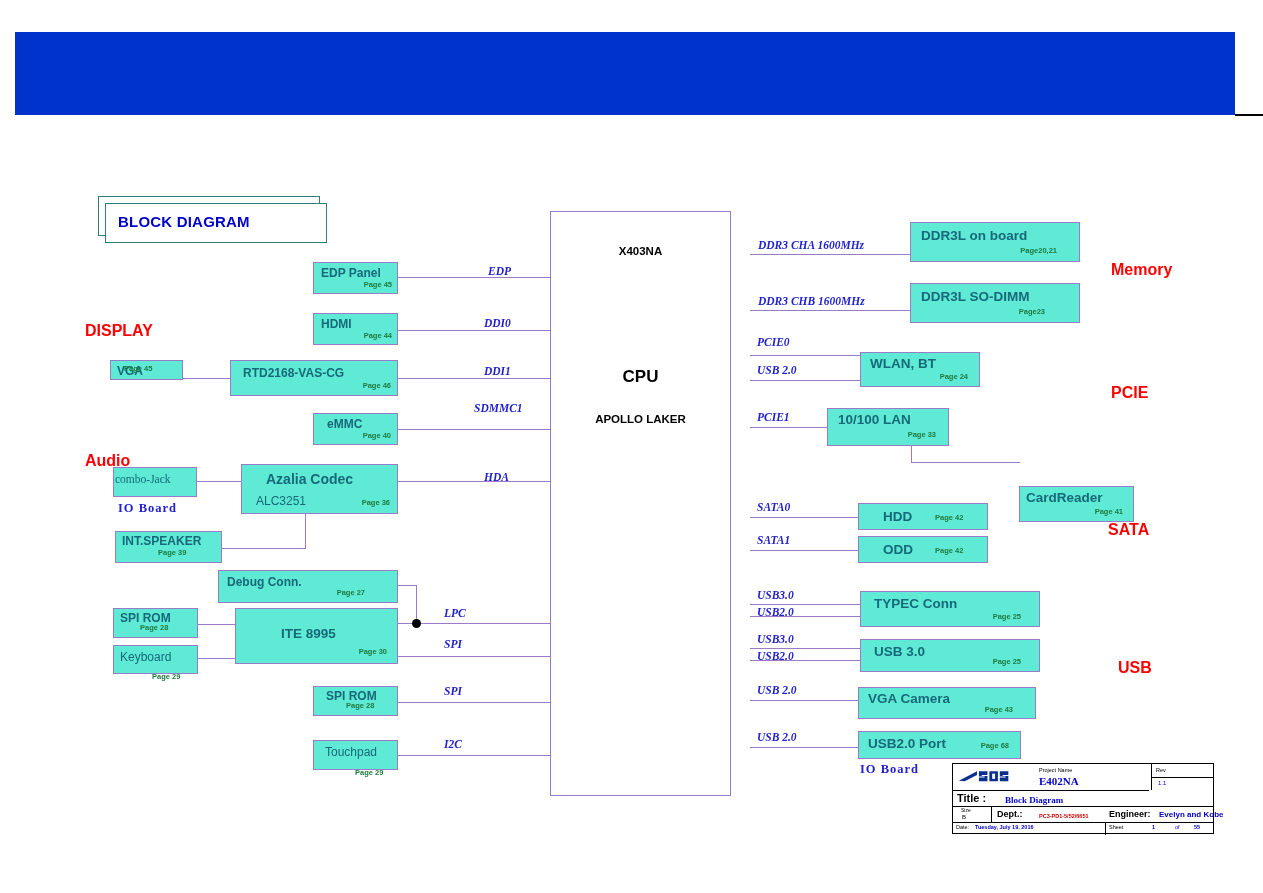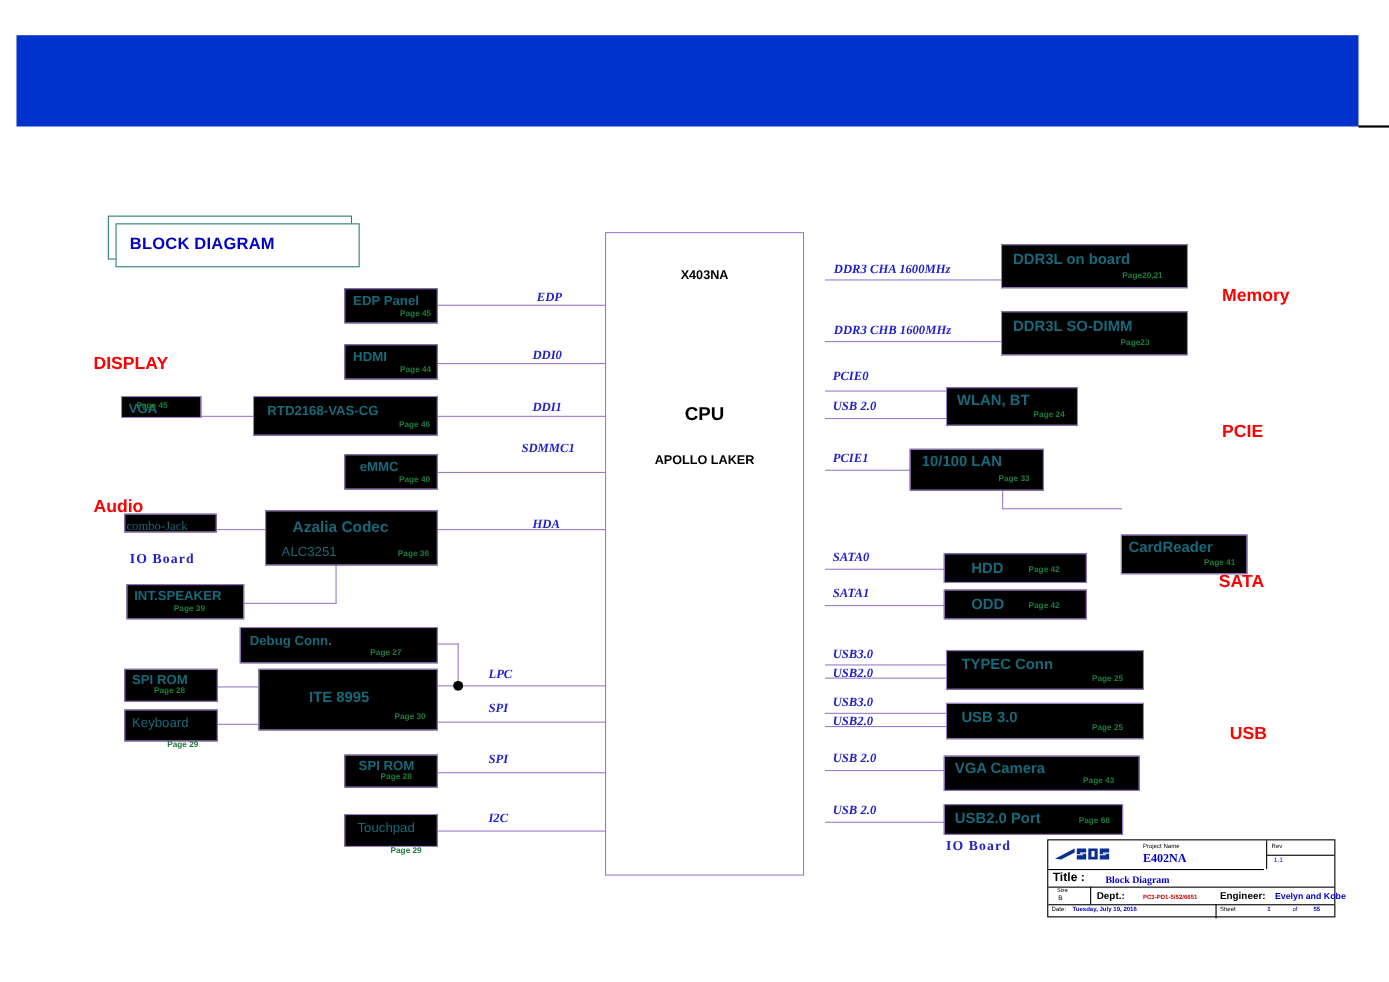--- a/index.html
+++ b/index.html
@@ -16,21 +16,21 @@
   .header-rule{position:absolute;left:1235px;top:114px;width:28px;height:2px;background:#000;}
 
   
   .tag-shadow{position:absolute;left:98px;top:196px;width:220px;height:38px;border:1.5px solid #2e7d7d;background:#fff;}
   .tag-front{position:absolute;left:105px;top:203px;width:220px;height:38px;border:1.5px solid #2e7d7d;background:#fff;}
   .tag-front .tag-text{
     position:absolute;left:12px;top:9px;font-size:15px;font-weight:bold;color:#0000c8;letter-spacing:.2px;
   }
 
   
-  .blk{position:absolute;border:1.3px solid #9b7bc8;background:#000000;box-sizing:border-box;padding-left:44px;}
+  .blk{position:absolute;border:1.3px solid #9b7bc8;background:#5eead4;box-sizing:border-box;padding-left:44px;}
   .blk .t{position:absolute;color:#17697a;font-weight:bold;white-space:nowrap;}
   .blk .t.b14{font-size:13.5px;}
   .blk .t.b12{font-size:12px;}
   .blk .t.b11{font-size:11px;font-weight:normal;}
   .blk .sub{position:absolute;color:#1f7a3f;font-size:7.5px;font-weight:bold;white-space:nowrap;}
   .blk .sub2{position:absolute;color:#17697a;font-size:12px;font-weight:normal;white-space:nowrap;}
 
   .pageout{position:absolute;color:#1f7a3f;font-size:7.5px;font-weight:bold;white-space:nowrap;}
 
   
@@ -145,21 +145,21 @@
   <div class="blk" style="left:230px;top:360px;width:168px;height:36px;">
     <span class="t b12" style="left:12px;top:5px;">RTD2168-VAS-CG</span>
     <span class="sub" style="right:6px;bottom:5px;">Page 46</span>
   </div>
 
   <div class="blk" style="left:313px;top:413px;width:85px;height:32px;">
     <span class="t b12" style="left:13px;top:3px;">eMMC</span>
     <span class="sub" style="right:6px;bottom:4px;">Page 40</span>
   </div>
 
-  <div class="blk" style="left:113px;top:467px;width:84px;height:17px;">
+  <div class="blk" style="left:113px;top:467px;width:84px;height:30px;">
     <span class="t b11" style="left:1px;top:5px;color:#17697a;font-family:'Liberation Serif',serif;font-size:11.5px;">combo-Jack</span>
   </div>
   <div class="ioboard" style="left:118px;top:501px;">IO Board</div>
 
   <div class="blk" style="left:241px;top:464px;width:157px;height:50px;">
     <span class="t b14" style="left:24px;top:6px;font-size:14px;">Azalia Codec</span>
     <span class="sub2" style="left:14px;top:29px;">ALC3251</span>
     <span class="sub" style="right:7px;bottom:6px;">Page 36</span>
   </div>
 

